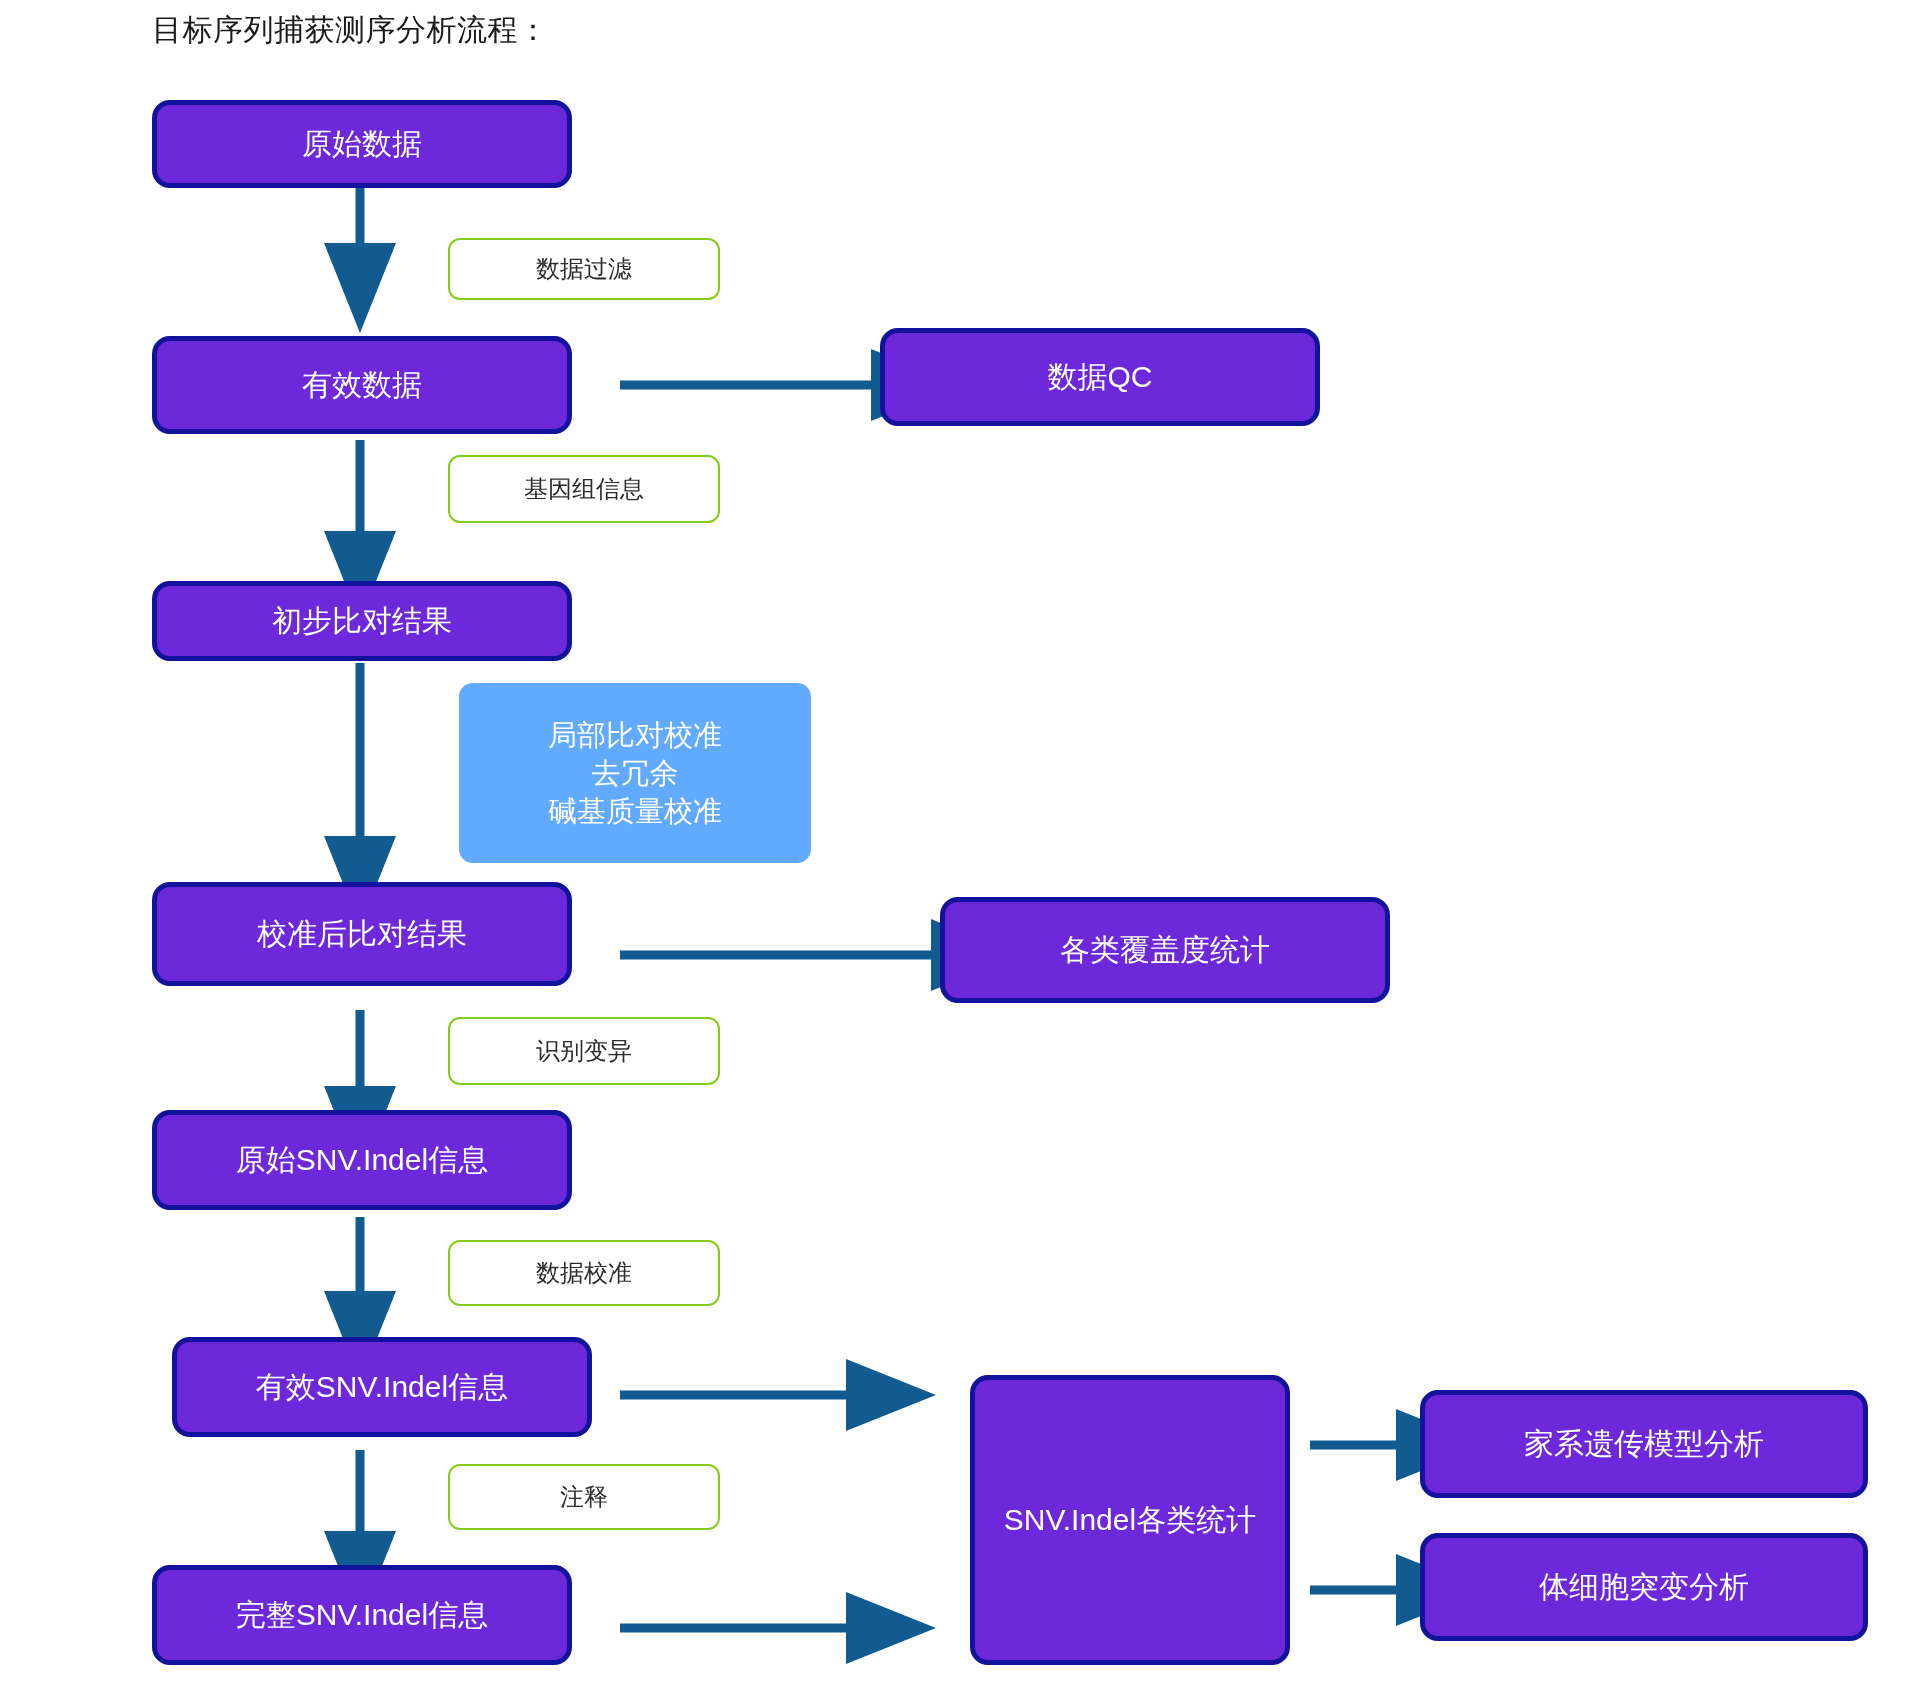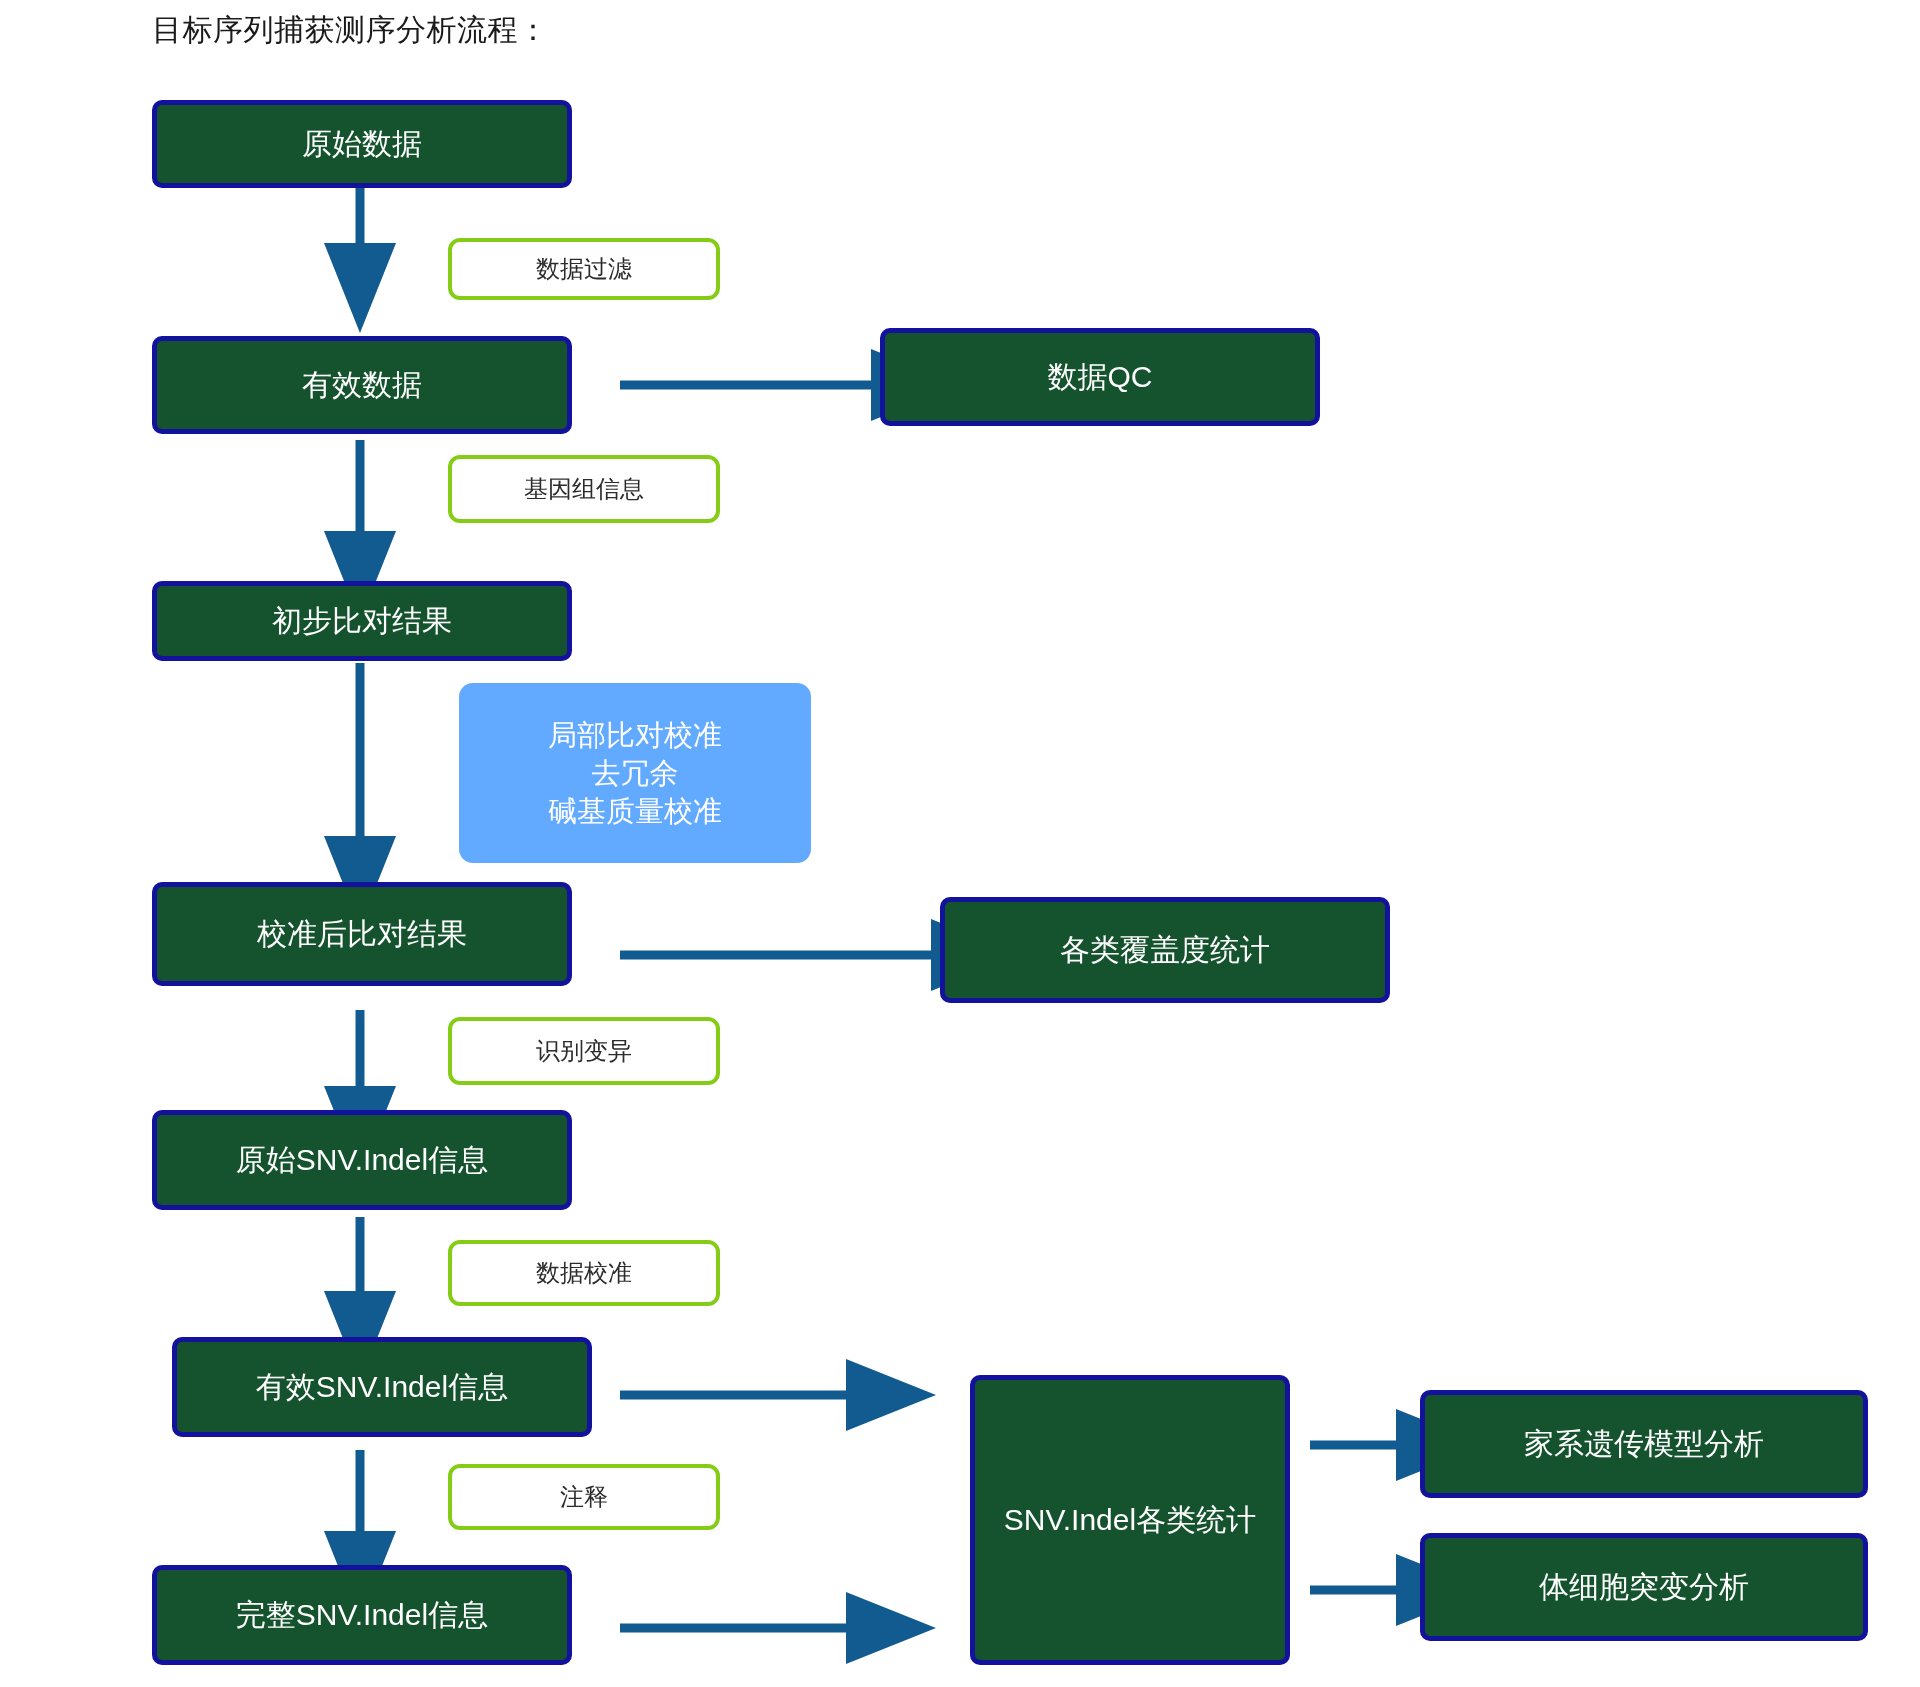--- a/index.html
+++ b/index.html
@@ -19,23 +19,23 @@
     font-size:30px;
     color:#1a1a1a;
     white-space:nowrap;
     letter-spacing:0.5px;
   }
 
   
   .node{
     position:absolute;
     box-sizing:border-box;
-    background:#14532d;
+    background:#6d28d9;
     border:5px solid #13129c;
-    border-radius:10px;
+    border-radius:18px;
     display:flex;
     align-items:center;
     justify-content:center;
     text-align:center;
     color:#ffffff;
     font-size:30px;
     line-height:1.22;
     padding:4px 10px;
     z-index:3;
   }
@@ -56,21 +56,21 @@
     line-height:1.32;
     padding:6px 10px;
     z-index:3;
   }
 
   
   .edge-label{
     position:absolute;
     box-sizing:border-box;
     background:#ffffff;
-    border:4px solid #84cc16;
+    border:2px solid #84cc16;
     border-radius:12px;
     display:flex;
     align-items:center;
     justify-content:center;
     text-align:center;
     color:#2b2b2b;
     font-size:24px;
     z-index:4;
   }
 

